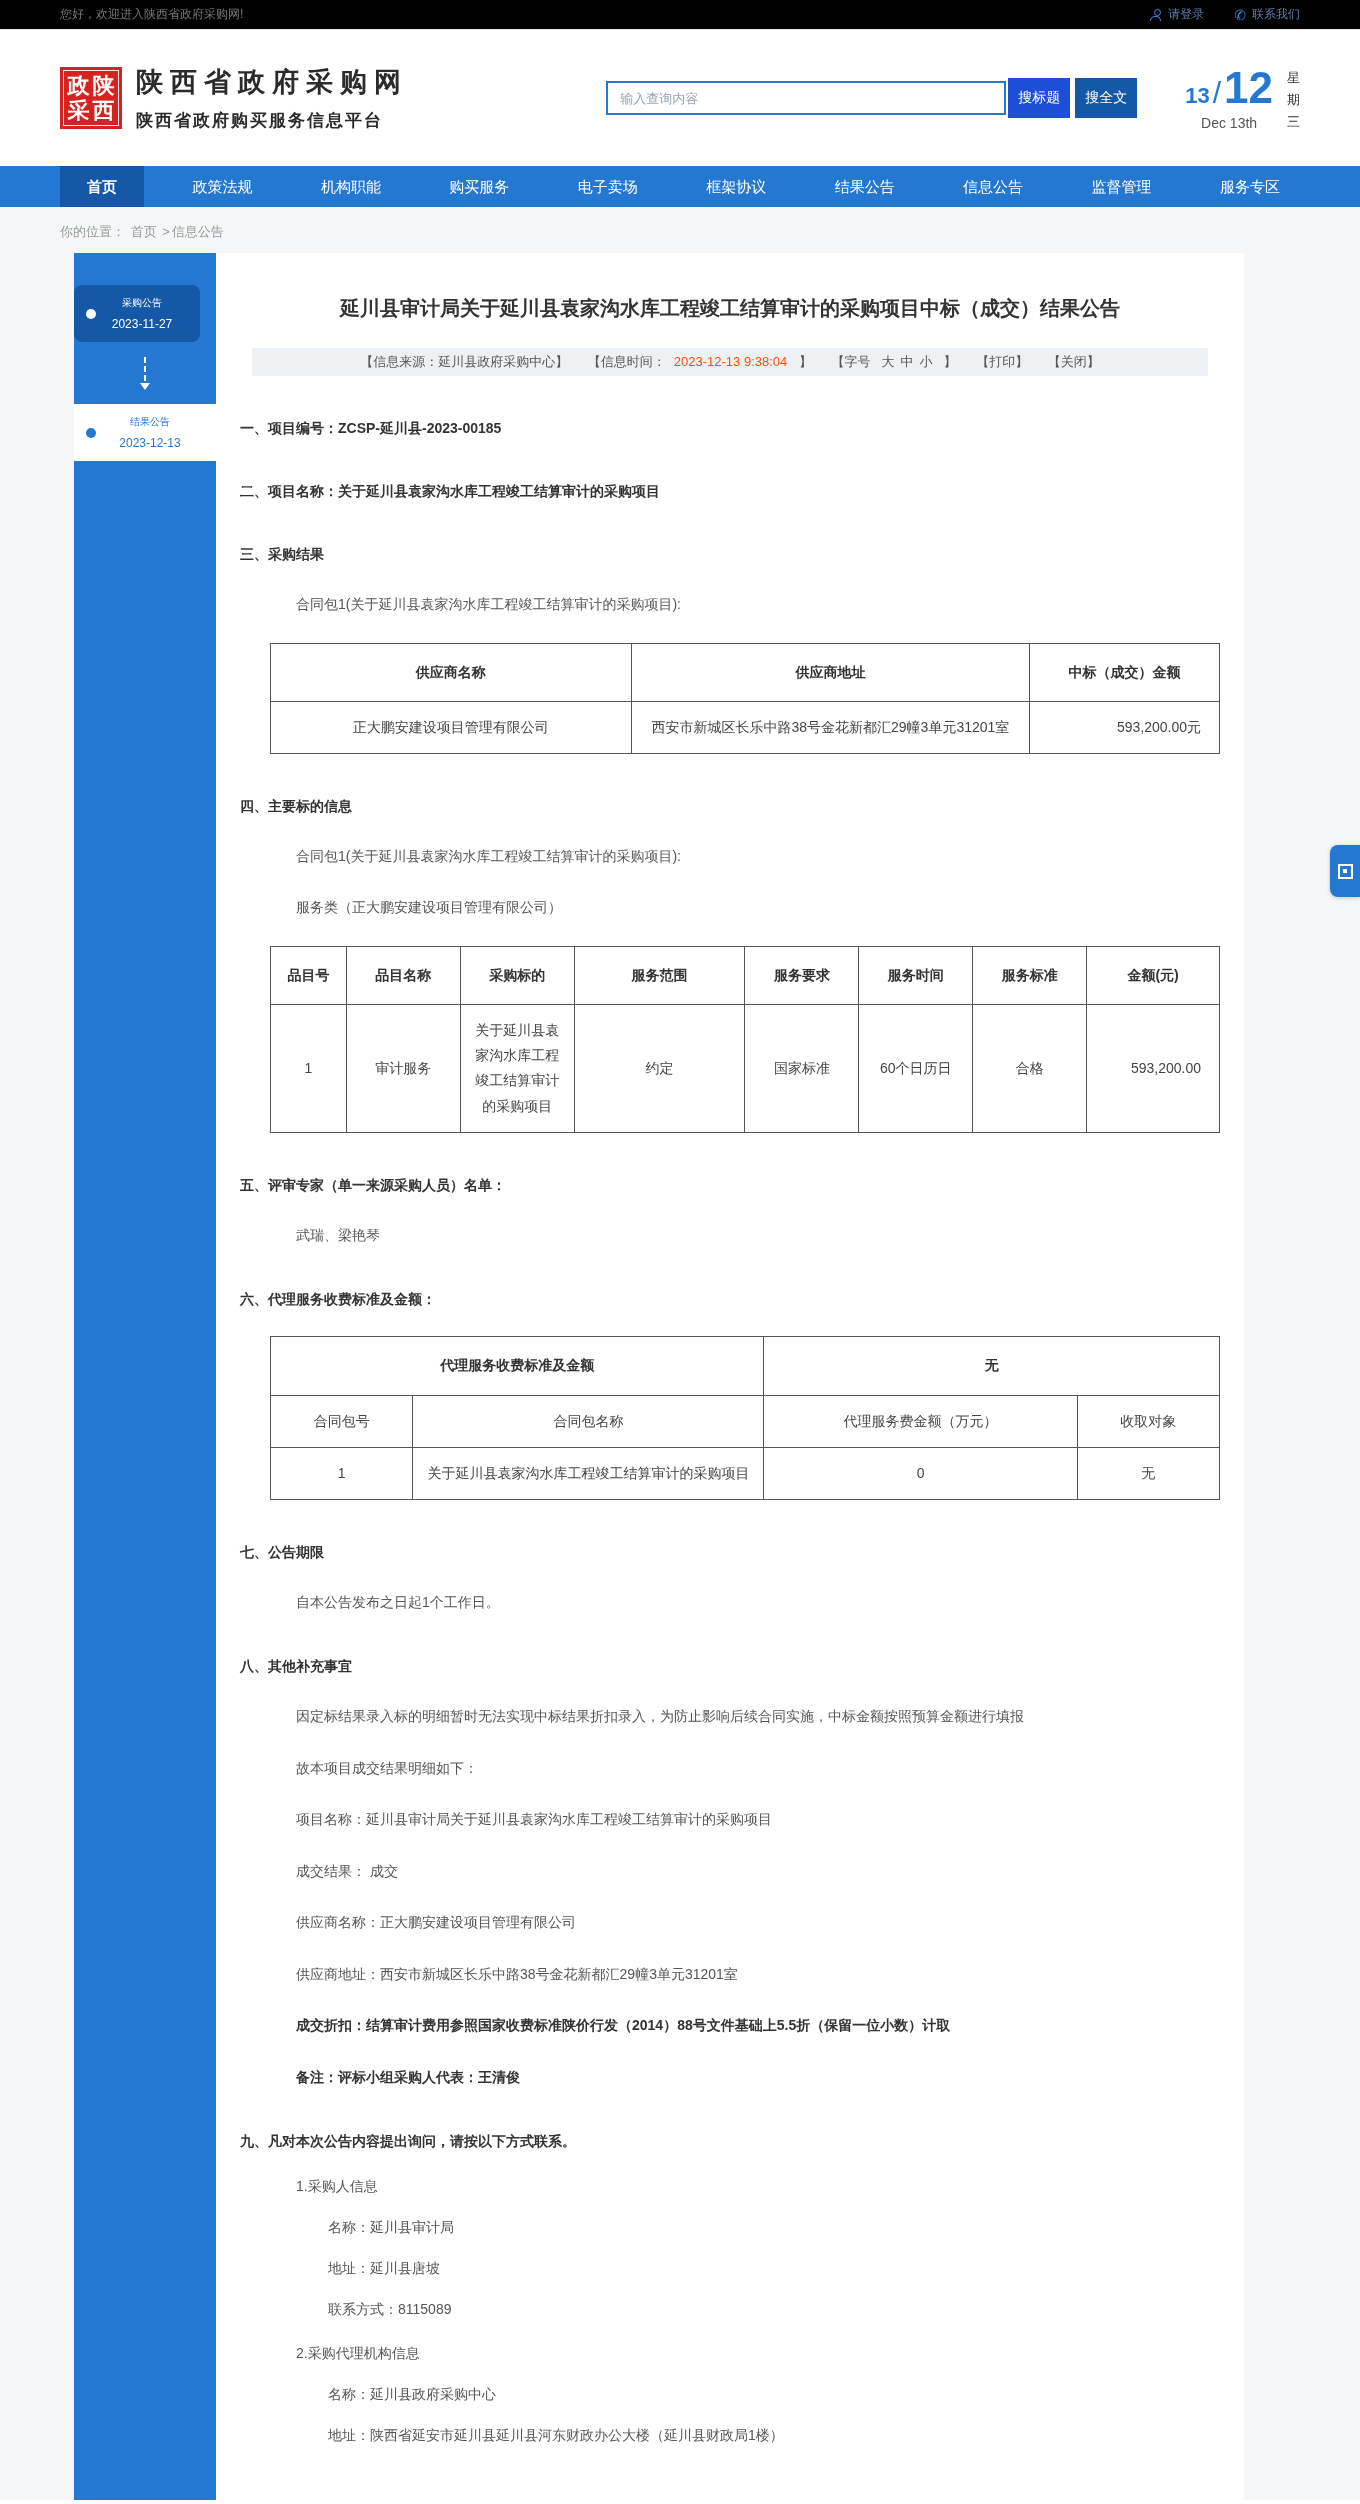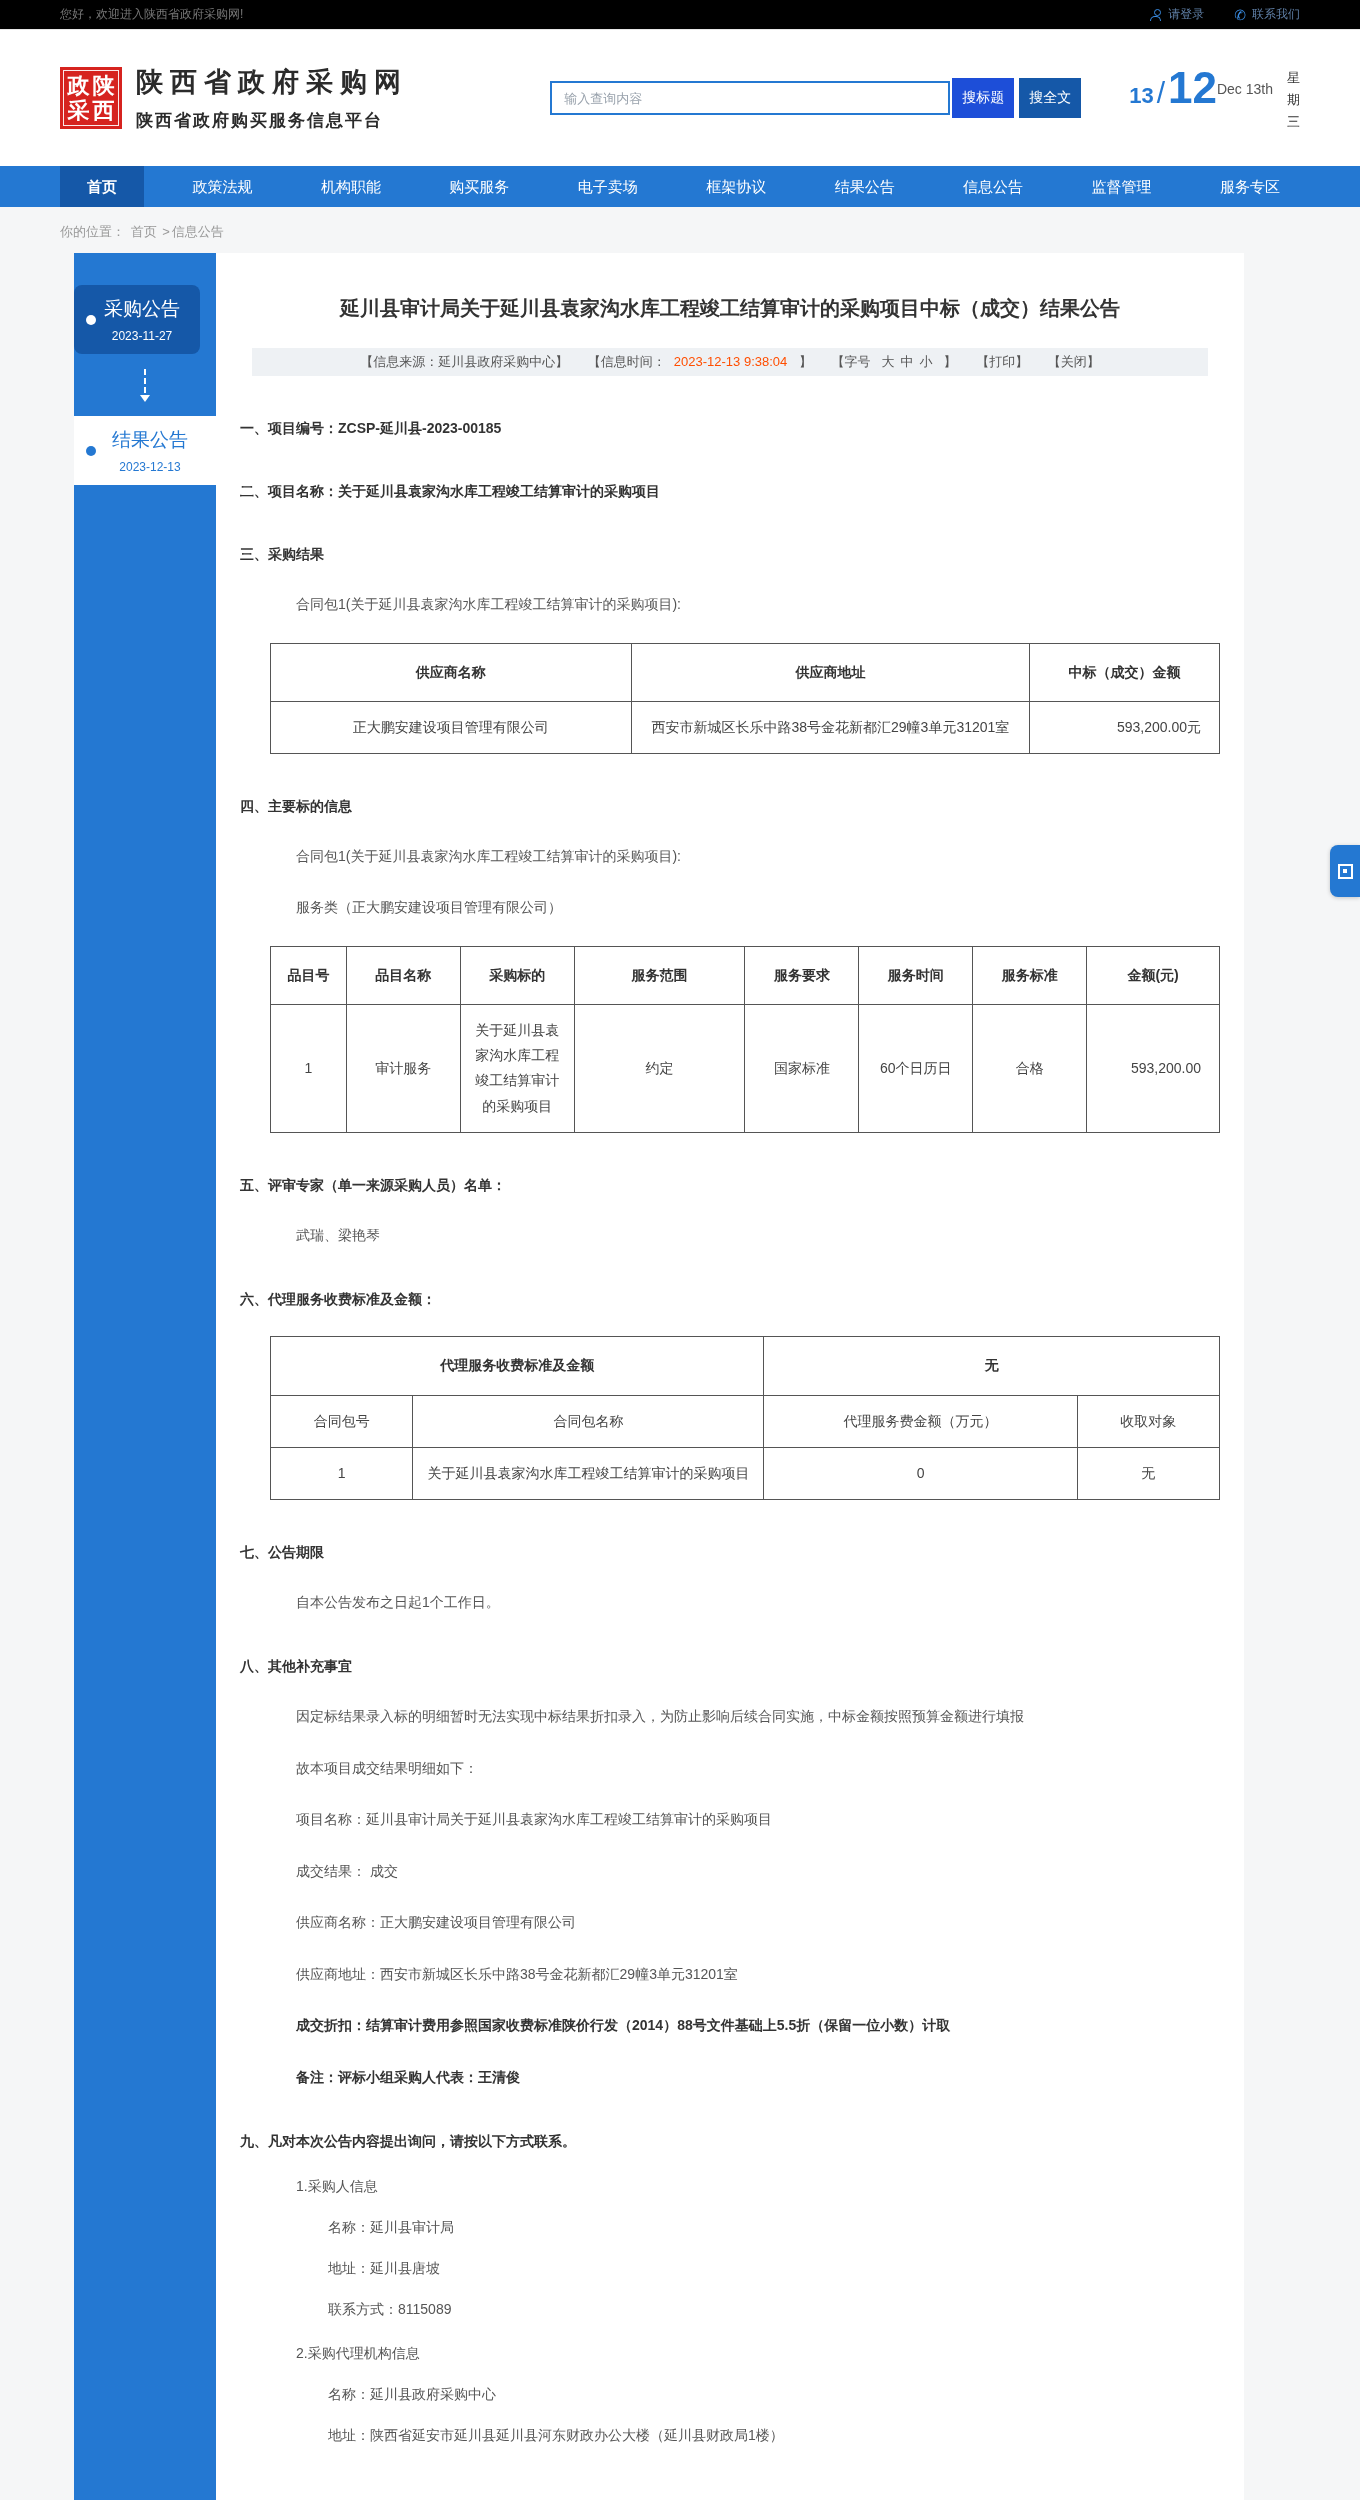--- a/index.html
+++ b/index.html
@@ -32,21 +32,21 @@
   .site-names { margin-left:14px; }
   .site-name { font-size:27px; font-weight:bold; letter-spacing:7px; color:#2b2b2b; }
   .site-sub { font-size:17px; font-weight:bold; letter-spacing:2px; color:#2b2b2b; margin-top:9px; }
   .search { margin-left:auto; margin-right:48px; display:flex; align-items:center; }
   .search input { width:400px; height:34px; border:2px solid #2478d2; padding:0 12px; font-size:13px; color:#333; outline:none; font-family:inherit; }
   .search input::placeholder { color:#9aa3ad; }
   .btn-search { width:62px; height:40px; color:#fff; font-size:14px; border:none; cursor:pointer; font-family:inherit; }
   .btn-title { background:#1d4ed8; margin-left:2px; }
   .btn-full  { background:#1558a8; margin-left:5px; }
   .datebox { display:flex; align-items:flex-start; }
-  .date-left { display:flex; flex-direction:row; align-items:center; }
+  .date-left { display:flex; flex-direction:column; align-items:center; }
   .date-nums { color:#2478d2; display:flex; align-items:baseline; font-weight:bold; }
   .d-day { font-size:22px; }
   .d-slash { font-size:30px; font-weight:normal; margin:0 3px; }
   .d-month { font-size:44px; }
   .date-en { font-size:14px; color:#555; margin-top:2px; }
   .weekday { margin-left:14px; display:flex; flex-direction:column; font-size:13px; color:#333; line-height:1.7; margin-top:4px; }
 
   
   .nav { height:41px; background:#2478d2; }
   .nav .container { display:flex; height:100%; justify-content:space-between; }
@@ -55,21 +55,21 @@
 
   
   .content-zone { background:#f5f6f7; }
   .breadcrumb { padding:16px 0 12px; font-size:13px; color:#999; }
   .breadcrumb span { margin-right:2px; }
   .crumb-link { cursor:pointer; }
   .layout { display:flex; align-items:stretch; }
   .sidebar { width:142px; margin-left:14px; background:#2478d2; padding-top:32px; flex-shrink:0; }
   .side-card { position:relative; text-align:center; cursor:pointer; }
   .side-card .dot { position:absolute; left:12px; top:50%; margin-top:-5px; width:10px; height:10px; border-radius:50%; }
-  .side-label { font-size:19px;font-family:Liberation Mono, monospace; }
+  .side-label { font-size:10px;font-family:Liberation Mono, monospace; }
   .side-date { font-size:12px; margin-top:7px; }
   .card-purchase { background:#1558a8; color:#fff; width:126px; border-radius:8px; padding:11px 0 11px 10px; }
   .card-purchase .dot { background:#fff; }
   .card-result { background:#fff; color:#2478d2; width:100%; padding:11px 0 11px 10px; }
   .card-result .dot { background:#2478d2; }
   .side-arrow { height:62px; display:flex; flex-direction:column; align-items:center; justify-content:center; }
   .arrow-line { width:0; height:24px; border-left:2px dashed #fff; }
   .arrow-head { width:0; height:0; border-left:5px solid transparent; border-right:5px solid transparent; border-top:7px solid #fff; margin-top:2px; }
 
   

